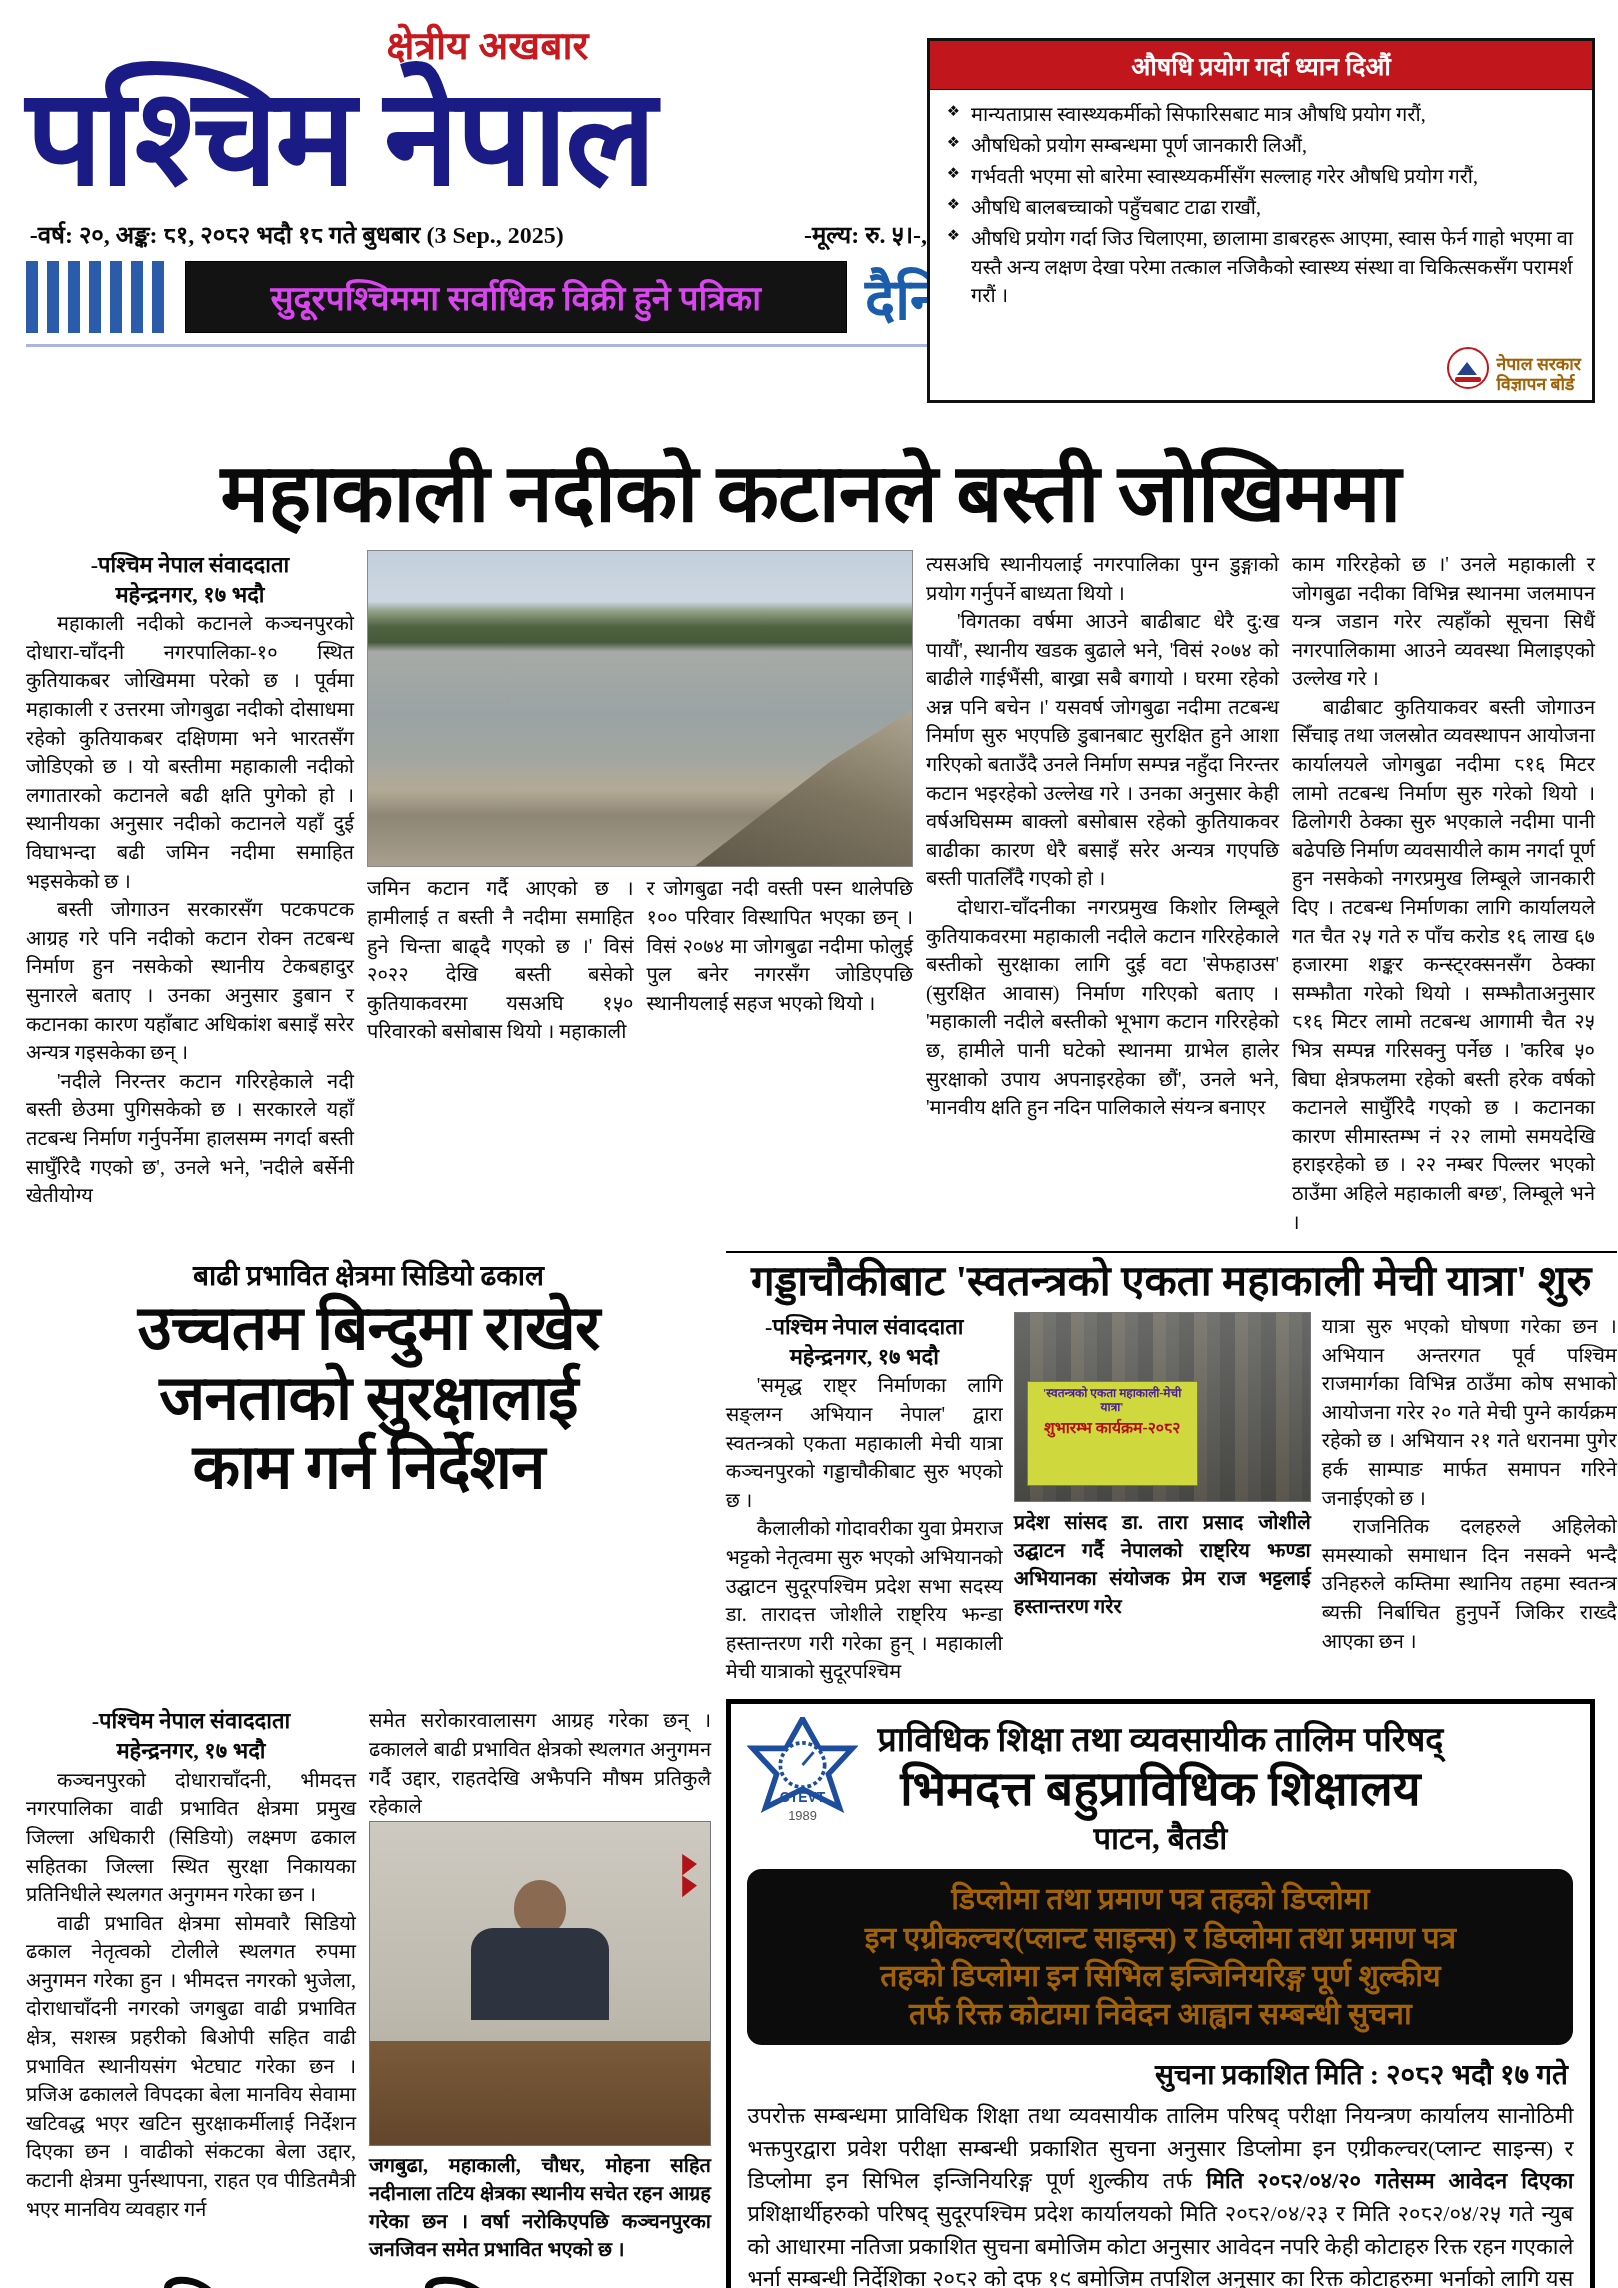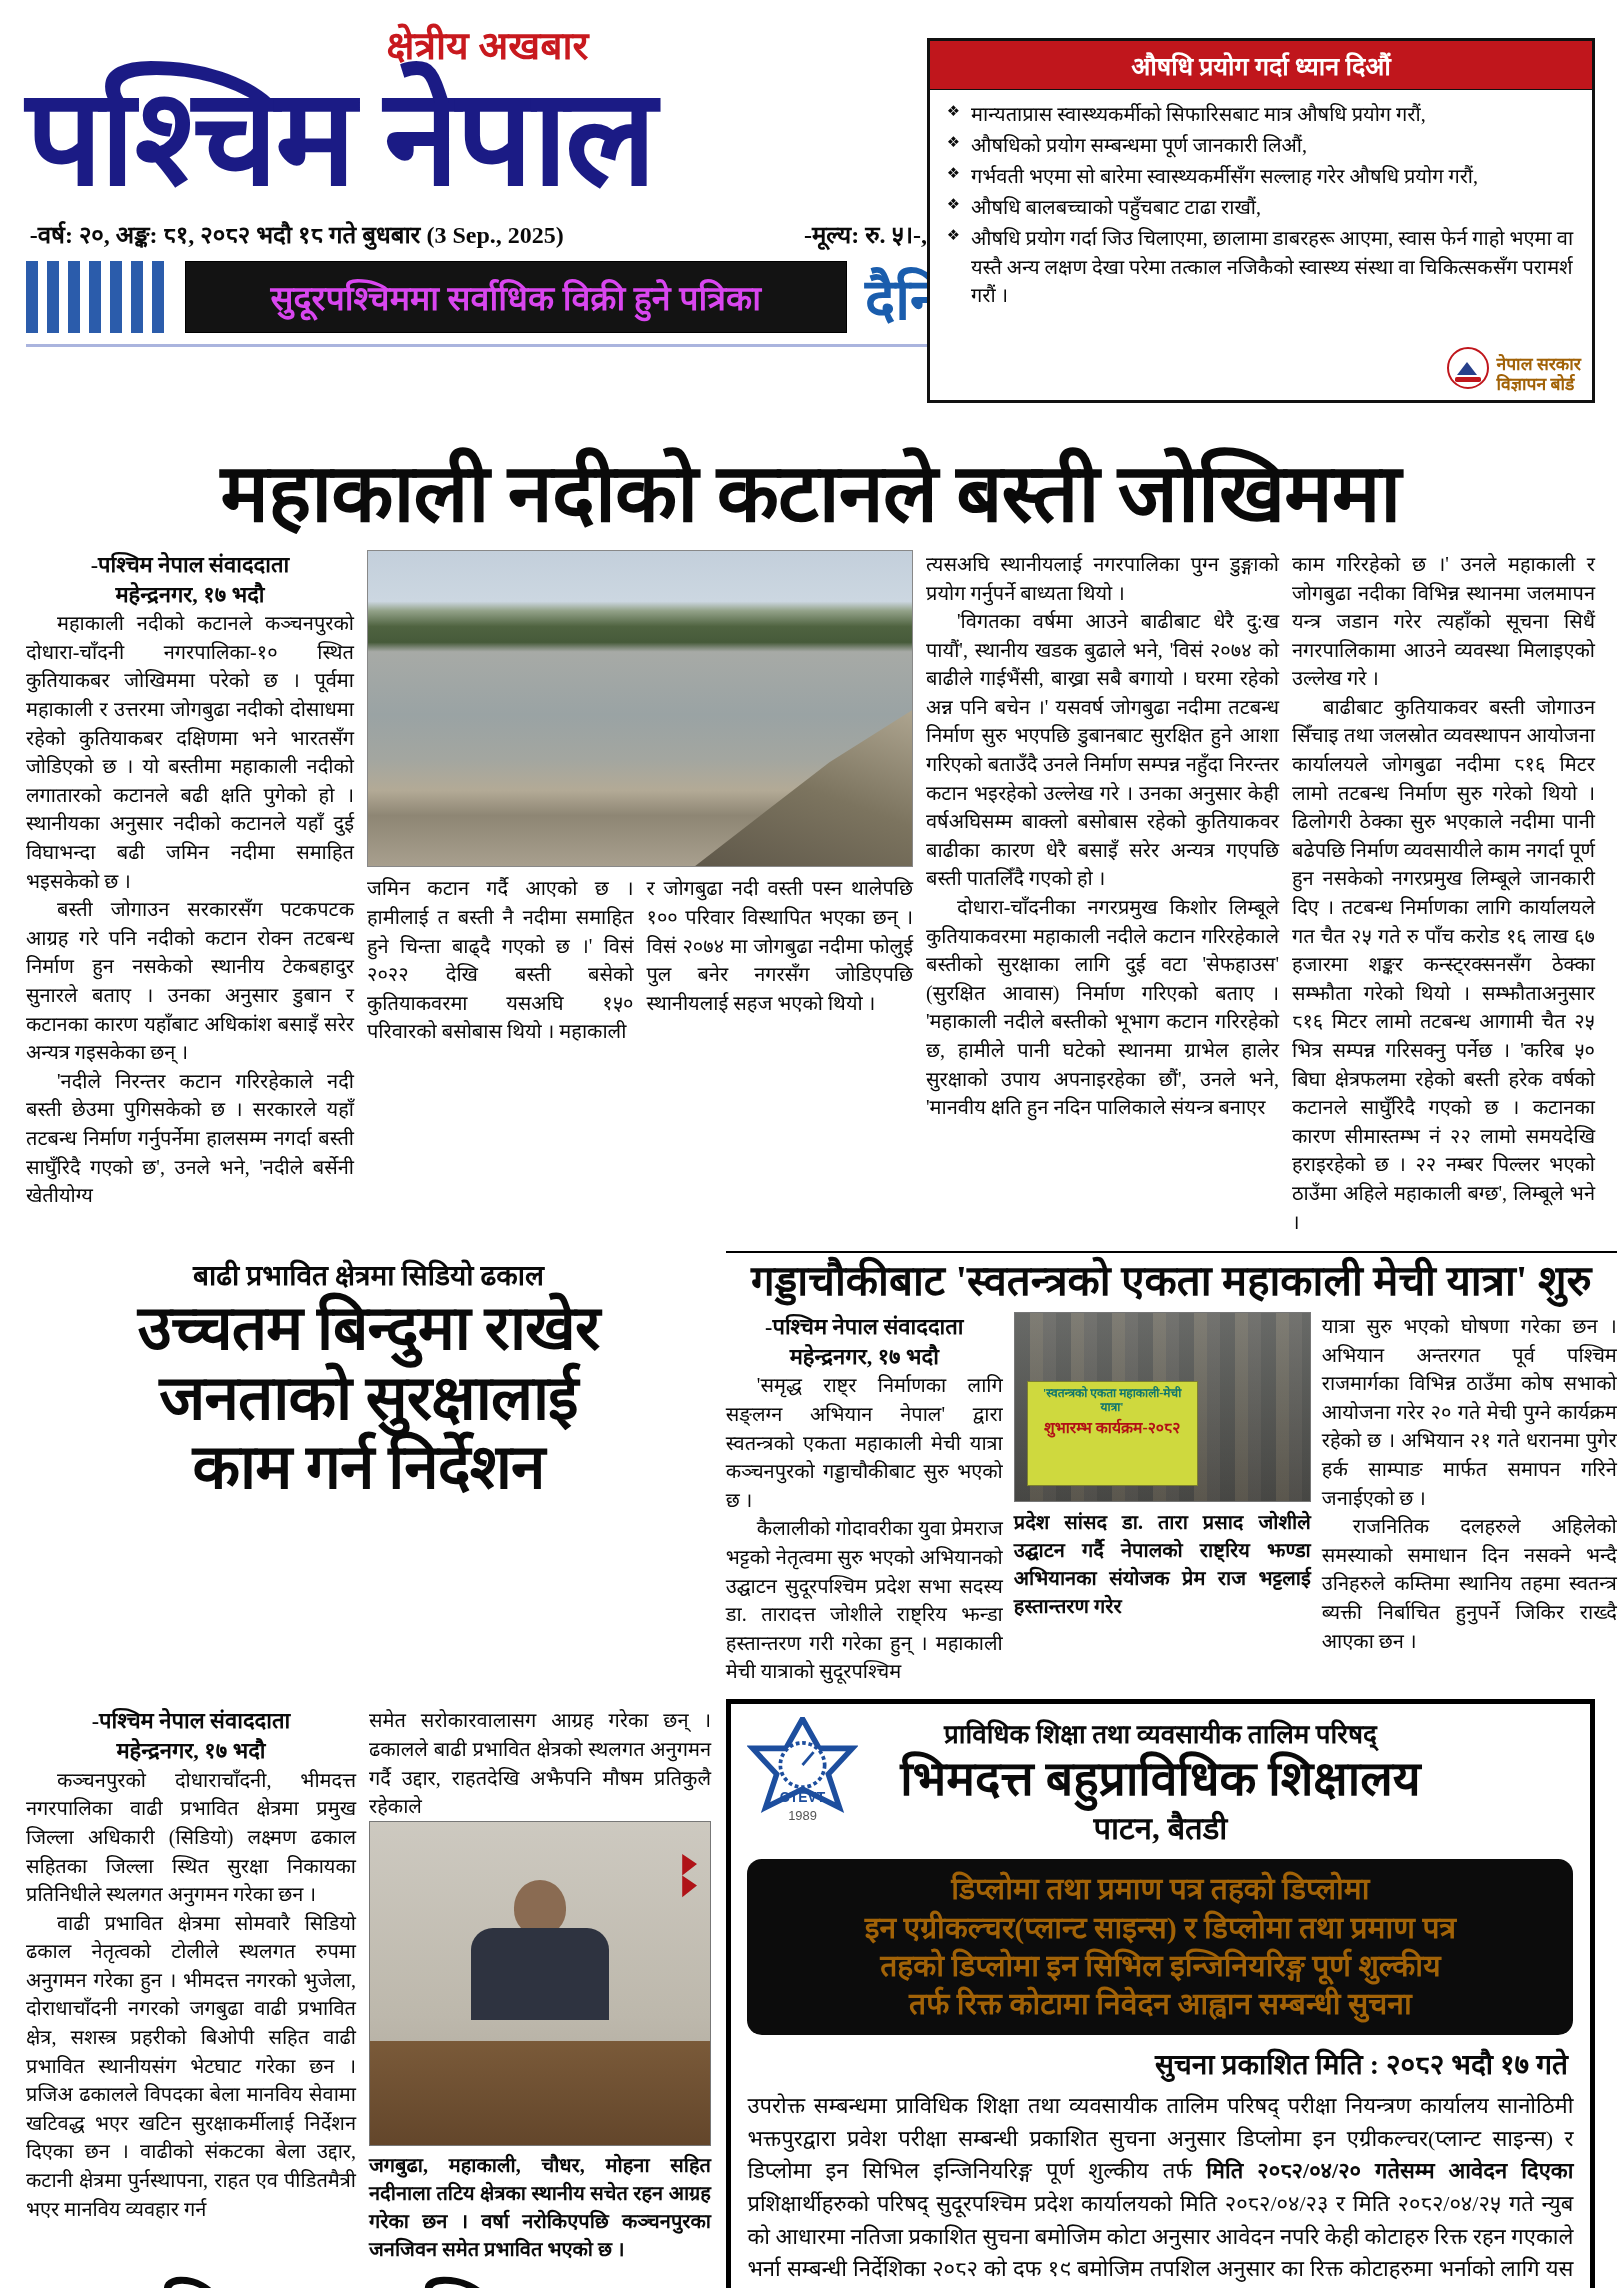--- a/index.html
+++ b/index.html
@@ -66,21 +66,21 @@
   .yatra{border-top:2.8px solid #000;padding-top:5.5px;}
   .yatra-head{font-weight:bold;font-size:42px;text-align:center;line-height:1.1;margin-bottom:7.4px;}
   .yatra-grid{display:grid;grid-template-columns:277px 297px 295px;gap:11px;}
   .yatra-photo{width:100%;height:190px;border:0.9px solid #777;position:relative;overflow:hidden;
       background:linear-gradient(180deg,#8b8d86 0%,#75776f 40%,#585850 100%);}
   .yatra-photo .crowd{position:absolute;inset:0;
       background:repeating-linear-gradient(90deg,rgba(35,35,42,.55) 0 14.8px,rgba(96,82,70,.45) 14.8px 28px,rgba(60,55,60,.5) 28px 41px);
       opacity:.6;}
   .yatra-banner{position:absolute;left:4%;top:36%;width:58%;height:56%;background:#cfd93e;border:1.8px solid #7d8030;
       padding:5.5px 5.5px;display:flex;flex-direction:column;gap:3.7px;align-items:center;}
-  .yatra-banner .b1{color:#0f766e;font-weight:bold;font-size:12px;text-align:center;line-height:1.15;}
+  .yatra-banner .b1{color:#4c1d95;font-weight:bold;font-size:12px;text-align:center;line-height:1.15;}
   .yatra-banner .b2{color:#b21016;font-weight:bold;font-size:15.7px;text-align:center;line-height:1.1;}
 
   
   .bottom-band{display:grid;grid-template-columns:685px 1fr;gap:14.8px;margin-top:13px;}
   .cdo-grid{display:grid;grid-template-columns:330px 1fr;gap:13px;margin-top:7.4px;}
   .cdo-photo{width:100%;height:325px;border:0.9px solid #777;position:relative;overflow:hidden;
       background:linear-gradient(180deg,#cdc9c0 0%,#bdb8ac 60%,#a9a296 100%);}
   .cdo-photo .person{position:absolute;left:50%;top:18%;transform:translateX(-50%);width:138px;height:138px;}
   .cdo-photo .person::before{content:"";position:absolute;left:50%;top:0;transform:translateX(-50%);
       width:52px;height:55px;border-radius:50% 50% 45% 45%;background:#8a6b52;}
@@ -90,21 +90,21 @@
       background:linear-gradient(180deg,#7a5a39 0%,#63462b 100%);}
   .cdo-photo .flag{position:absolute;right:13px;top:10%;width:14.8px;height:83px;background:#b01318;
       clip-path:polygon(0 0,100% 12%,0 26%,100% 38%,0 52%,0 100%,0 0);}
 
   .deuda-head{font-weight:bold;font-size:66px;line-height:1.12;text-align:center;letter-spacing:-0.9px;margin:14.8px 0 9.2px 0;}
 
   
   .advert{border:5.5px solid #000;padding:11px 16.6px 13px 16.6px;background:#fff;display:flex;flex-direction:column;}
   .ad-top{position:relative;text-align:center;padding:0 0 3.7px 0;}
   .ctevt{position:absolute;left:0;top:1.8px;}
-  .ad-org{font-size:26px;font-weight:bold;}
+  .ad-org{font-size:34px;font-weight:bold;}
   .ad-school{font-size:48px;font-weight:bold;line-height:1.15;}
   .ad-place{font-size:31px;font-weight:bold;}
   .ad-black{background:#0c0c0c;color:#a16207;border-radius:14.8px;padding:11px 9.2px;margin-top:7.4px;}
   .ad-black div{font-weight:bold;font-size:30px;text-align:center;line-height:1.28;}
   .ad-date{font-weight:bold;font-size:28px;text-align:right;padding:9.2px 5.5px 3.7px 0;border-bottom:1.8px solid #fff;}
   .ad-body{font-size:22px;line-height:1.48;text-align:justify;margin-top:3.7px;}
   .ad-body .seg-bold{font-weight:bold;}
 </style>
 </head>
 <body>

